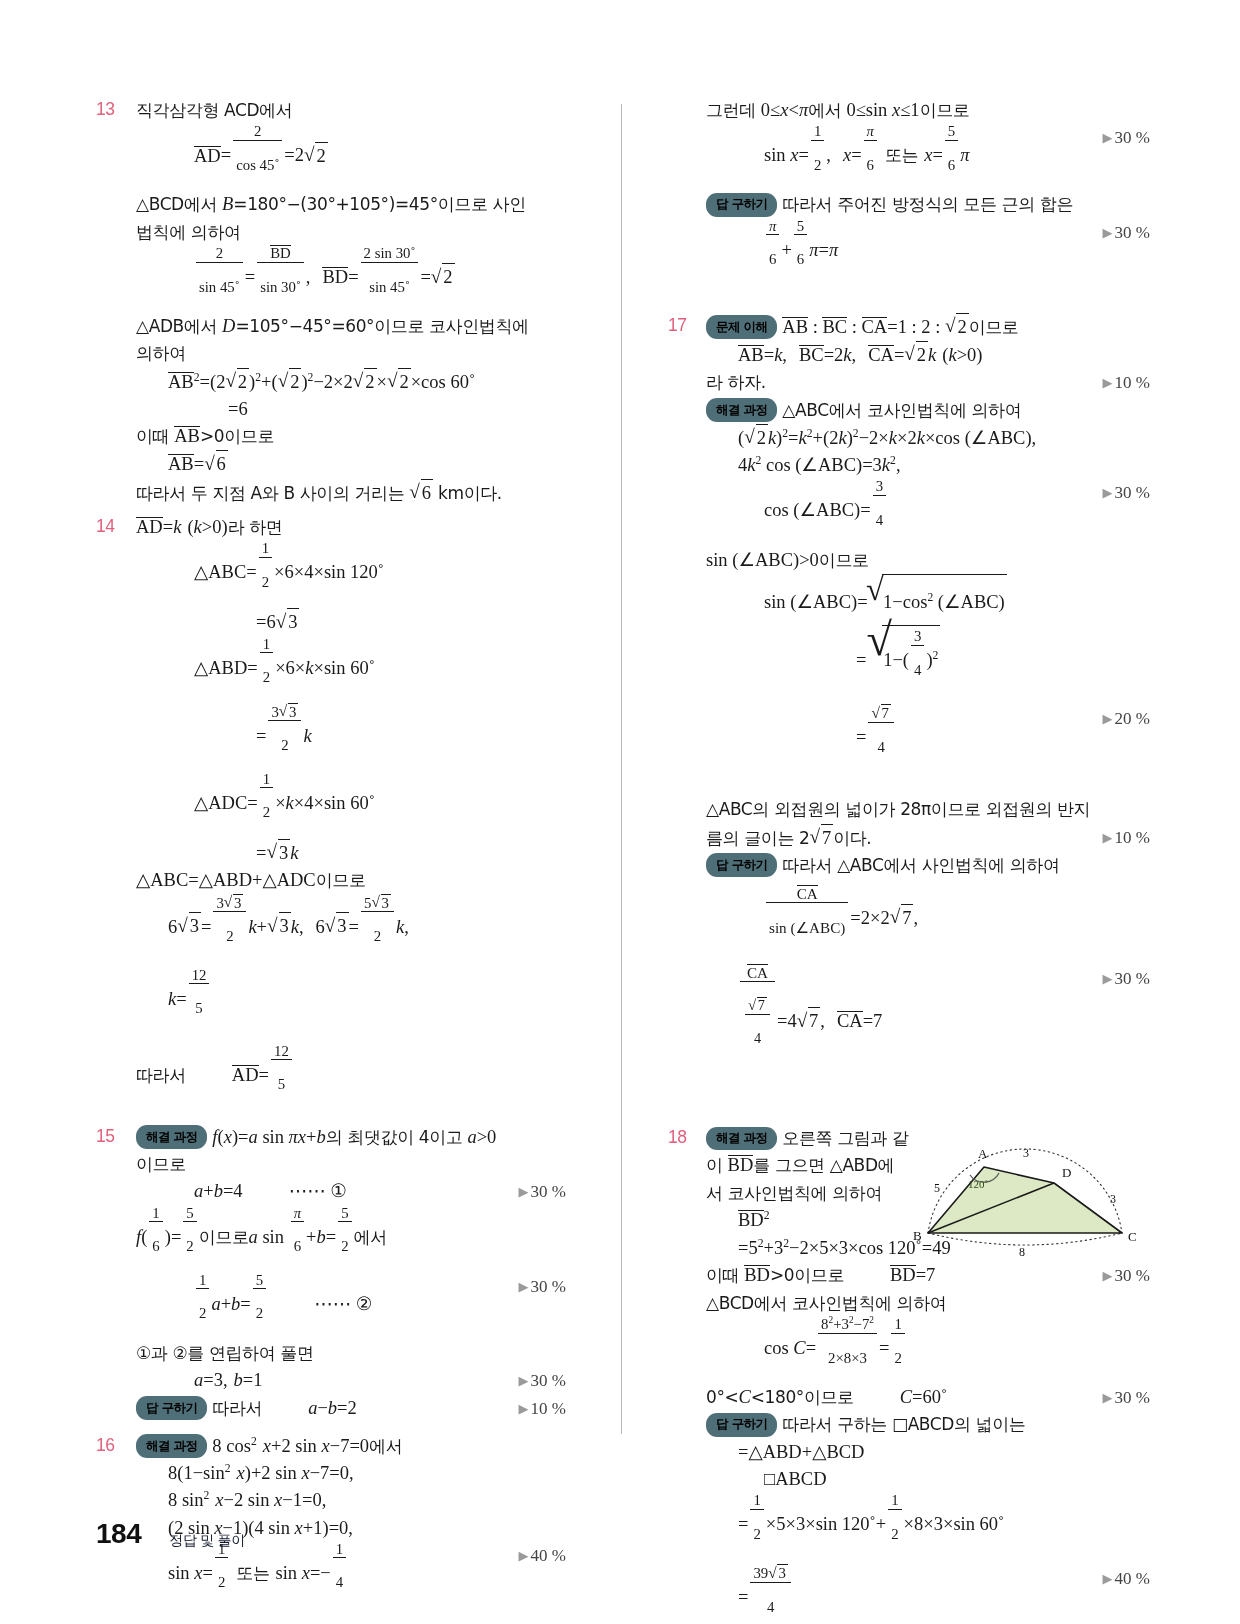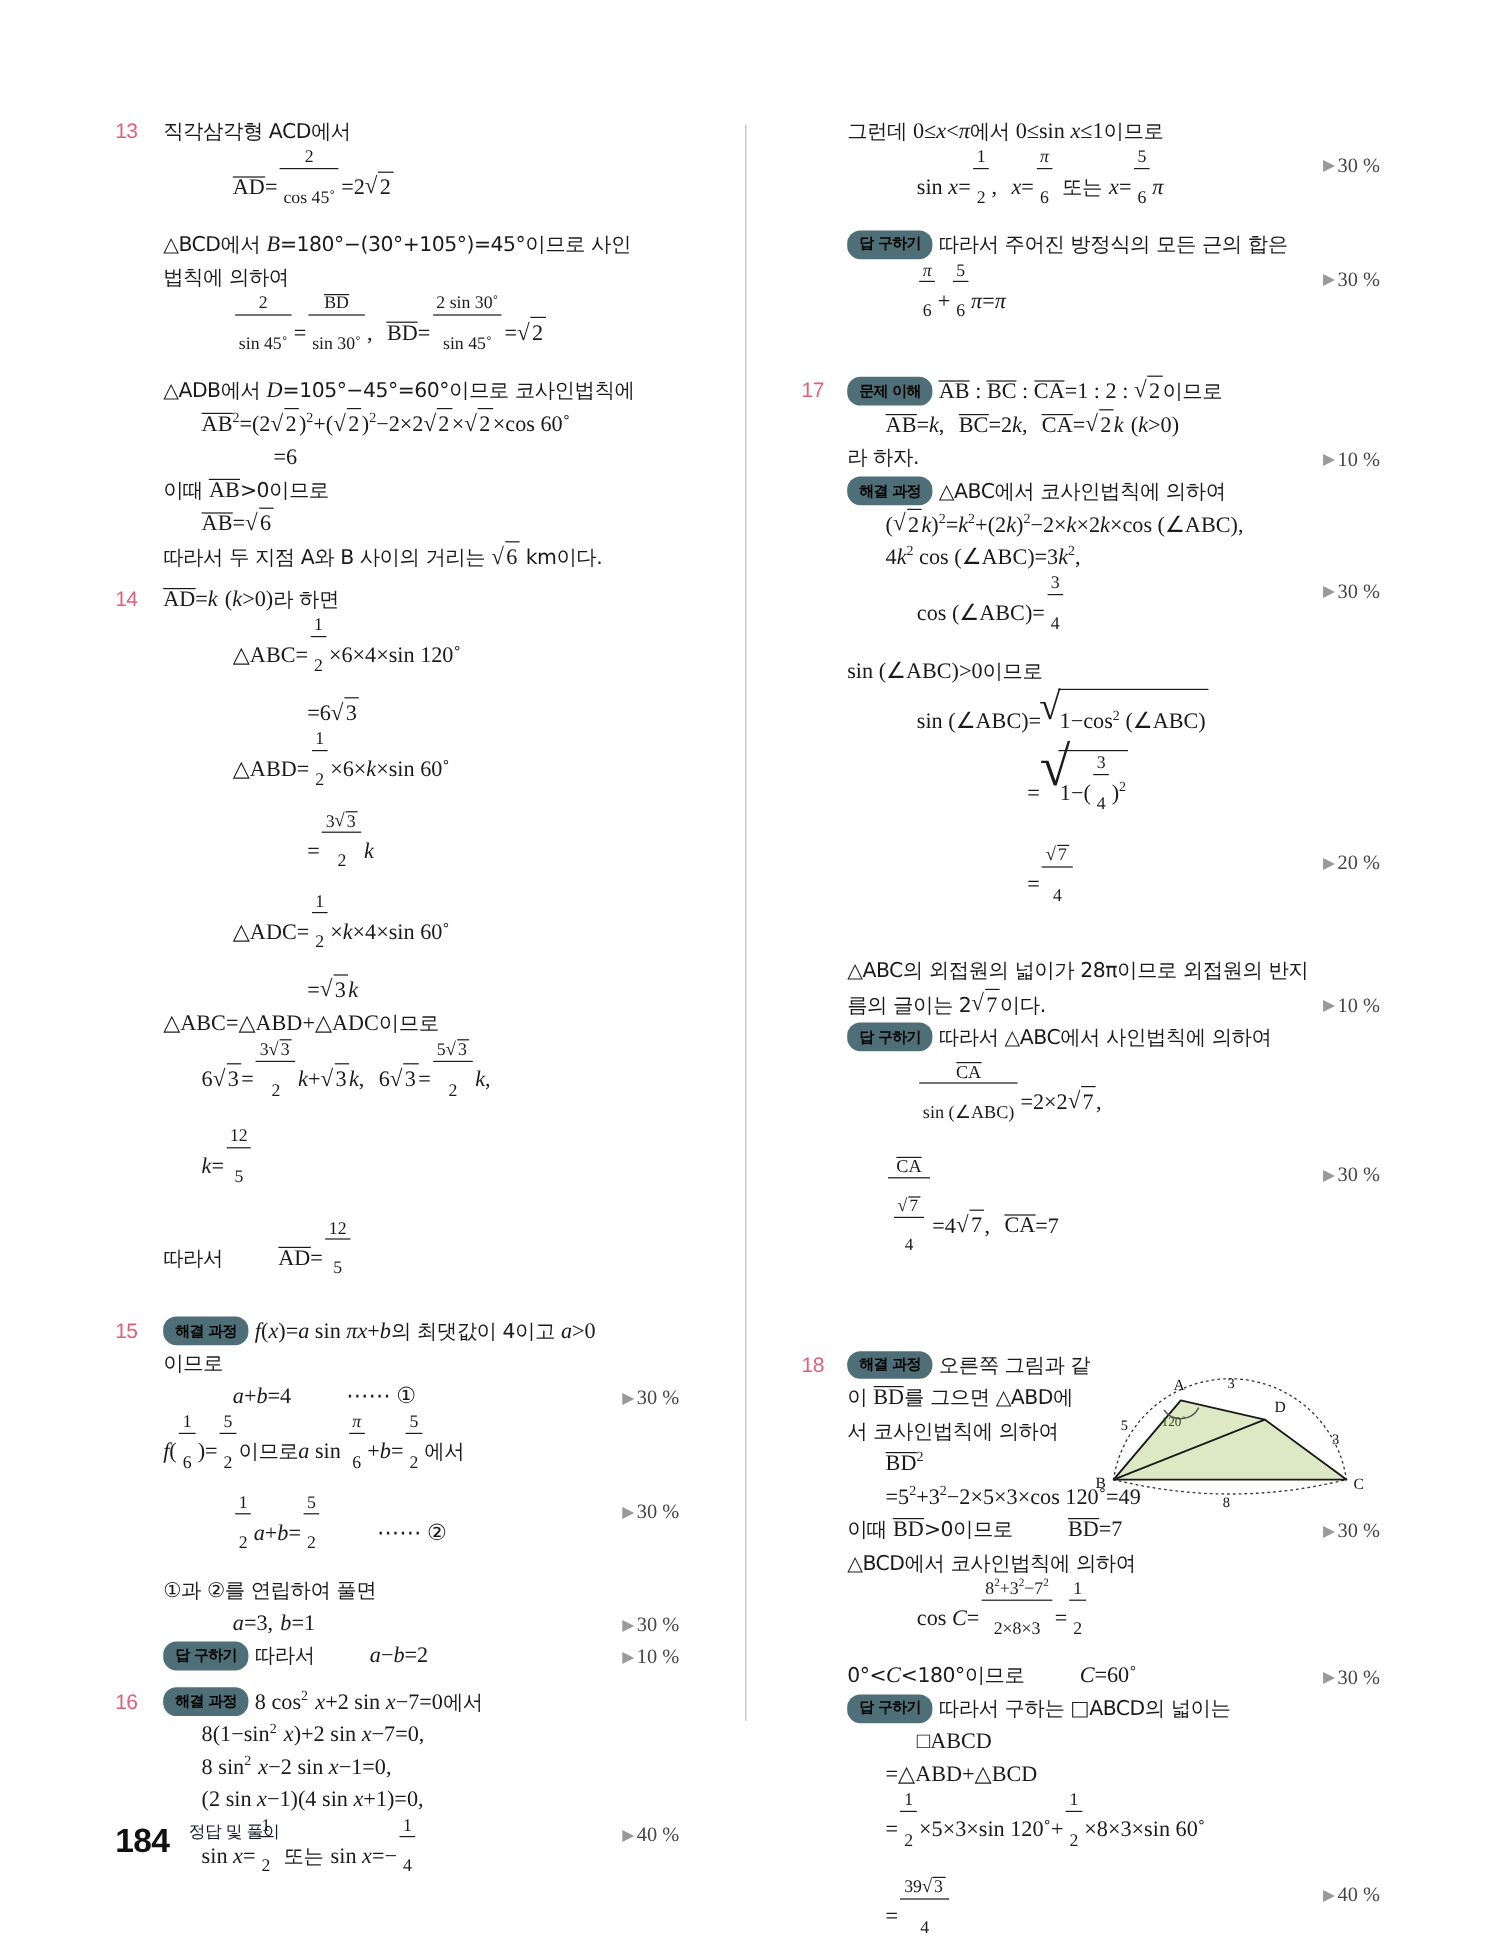--- a/index.html
+++ b/index.html
@@ -174,22 +174,22 @@
     width: 250px;
     height: 135px;
   }
 
   
   .footer {
     position: absolute;
     left: 96px;
     bottom: 74px;
     display: flex;
-    align-items: flex-start;
-    gap: 16px;
+    align-items: flex-end;
+    gap: 28px;
   }
   .pageno {
     font-family: "Liberation Sans", sans-serif;
     font-weight: bold;
     font-size: 28px;
     color: #111;
     letter-spacing: -0.5px;
   }
   .footlabel {
     font-family: Liberation Sans, sans-serif;
@@ -233,20 +233,21 @@
               </span><span class="mr">=</span><span class="frac">
                 <span class="num"><span class="ov mr">BD</span></span>
                 <span class="den mr">sin 30˚</span>
               </span><span class="mr">,</span><span class="sp12"></span><span class="ov mr">BD</span><span class="mr">=</span><span class="frac">
                 <span class="num mr">2 sin 30˚</span>
                 <span class="den mr">sin 45˚</span>
               </span><span class="mr">=</span><span class="sq"><span class="rad">2</span></span>
           </div>
 
           <div class="line"><span class="kr">△ADB에서 </span><span class="mi">D</span><span class="kr">=105°−45°=60°이므로 코사인법칙에</span></div>
+          <div class="line"><span class="kr">의하여</span></div>
 
           <div class="line ind1">
             <span class="ov mr">AB</span><sup class="ex">2</sup><span class="mr">=(2</span><span class="sq"><span class="rad">2</span></span><span class="mr">)</span><sup class="ex">2</sup><span class="mr">+(</span><span class="sq"><span class="rad">2</span></span><span class="mr">)</span><sup class="ex">2</sup><span class="mr">−2×2</span><span class="sq"><span class="rad">2</span></span><span class="mr">×</span><span class="sq"><span class="rad">2</span></span><span class="mr">×cos 60˚</span>
           </div>
           <div class="line ind3"><span class="mr">=6</span></div>
 
           <div class="line"><span class="kr">이때 </span><span class="ov mr">AB</span><span class="kr">&gt;0이므로</span></div>
           <div class="line ind1"><span class="ov mr">AB</span><span class="mr">=</span><span class="sq"><span class="rad">6</span></span></div>
 
           <div class="line"><span class="kr">따라서 두 지점 A와 B 사이의 거리는 </span><span class="sq"><span class="rad">6</span></span><span class="kr"> km이다.</span></div>
@@ -584,25 +585,25 @@
                 <span class="den mr">2</span>
               </span>
           </div>
           <div class="line">
             <span class="kr">0°&lt;</span><span class="mi">C</span><span class="kr">&lt;180°이므로</span><span class="sp40"></span><span class="mi">C</span><span class="mr">=60˚</span>
             <span class="pct"><span class="tri">▶</span><span>30 %</span></span>
           </div>
           <div class="line">
             <span class="badge">답 구하기</span><span class="kr">따라서 구하는 □ABCD의 넓이는</span>
           </div>
+          <div class="line ind1">
+            <span class="mr">=△ABD+△BCD</span>
+          </div>
           <div class="line ind2">
             <span class="mr">□ABCD</span>
-          </div>
-          <div class="line ind1">
-            <span class="mr">=△ABD+△BCD</span>
           </div>
           <div class="line ind1">
             <span class="mr">=</span><span class="frac">
                 <span class="num mr">1</span>
                 <span class="den mr">2</span>
               </span><span class="mr">×5×3×sin 120˚+</span><span class="frac">
                 <span class="num mr">1</span>
                 <span class="den mr">2</span>
               </span><span class="mr">×8×3×sin 60˚</span>
           </div>

